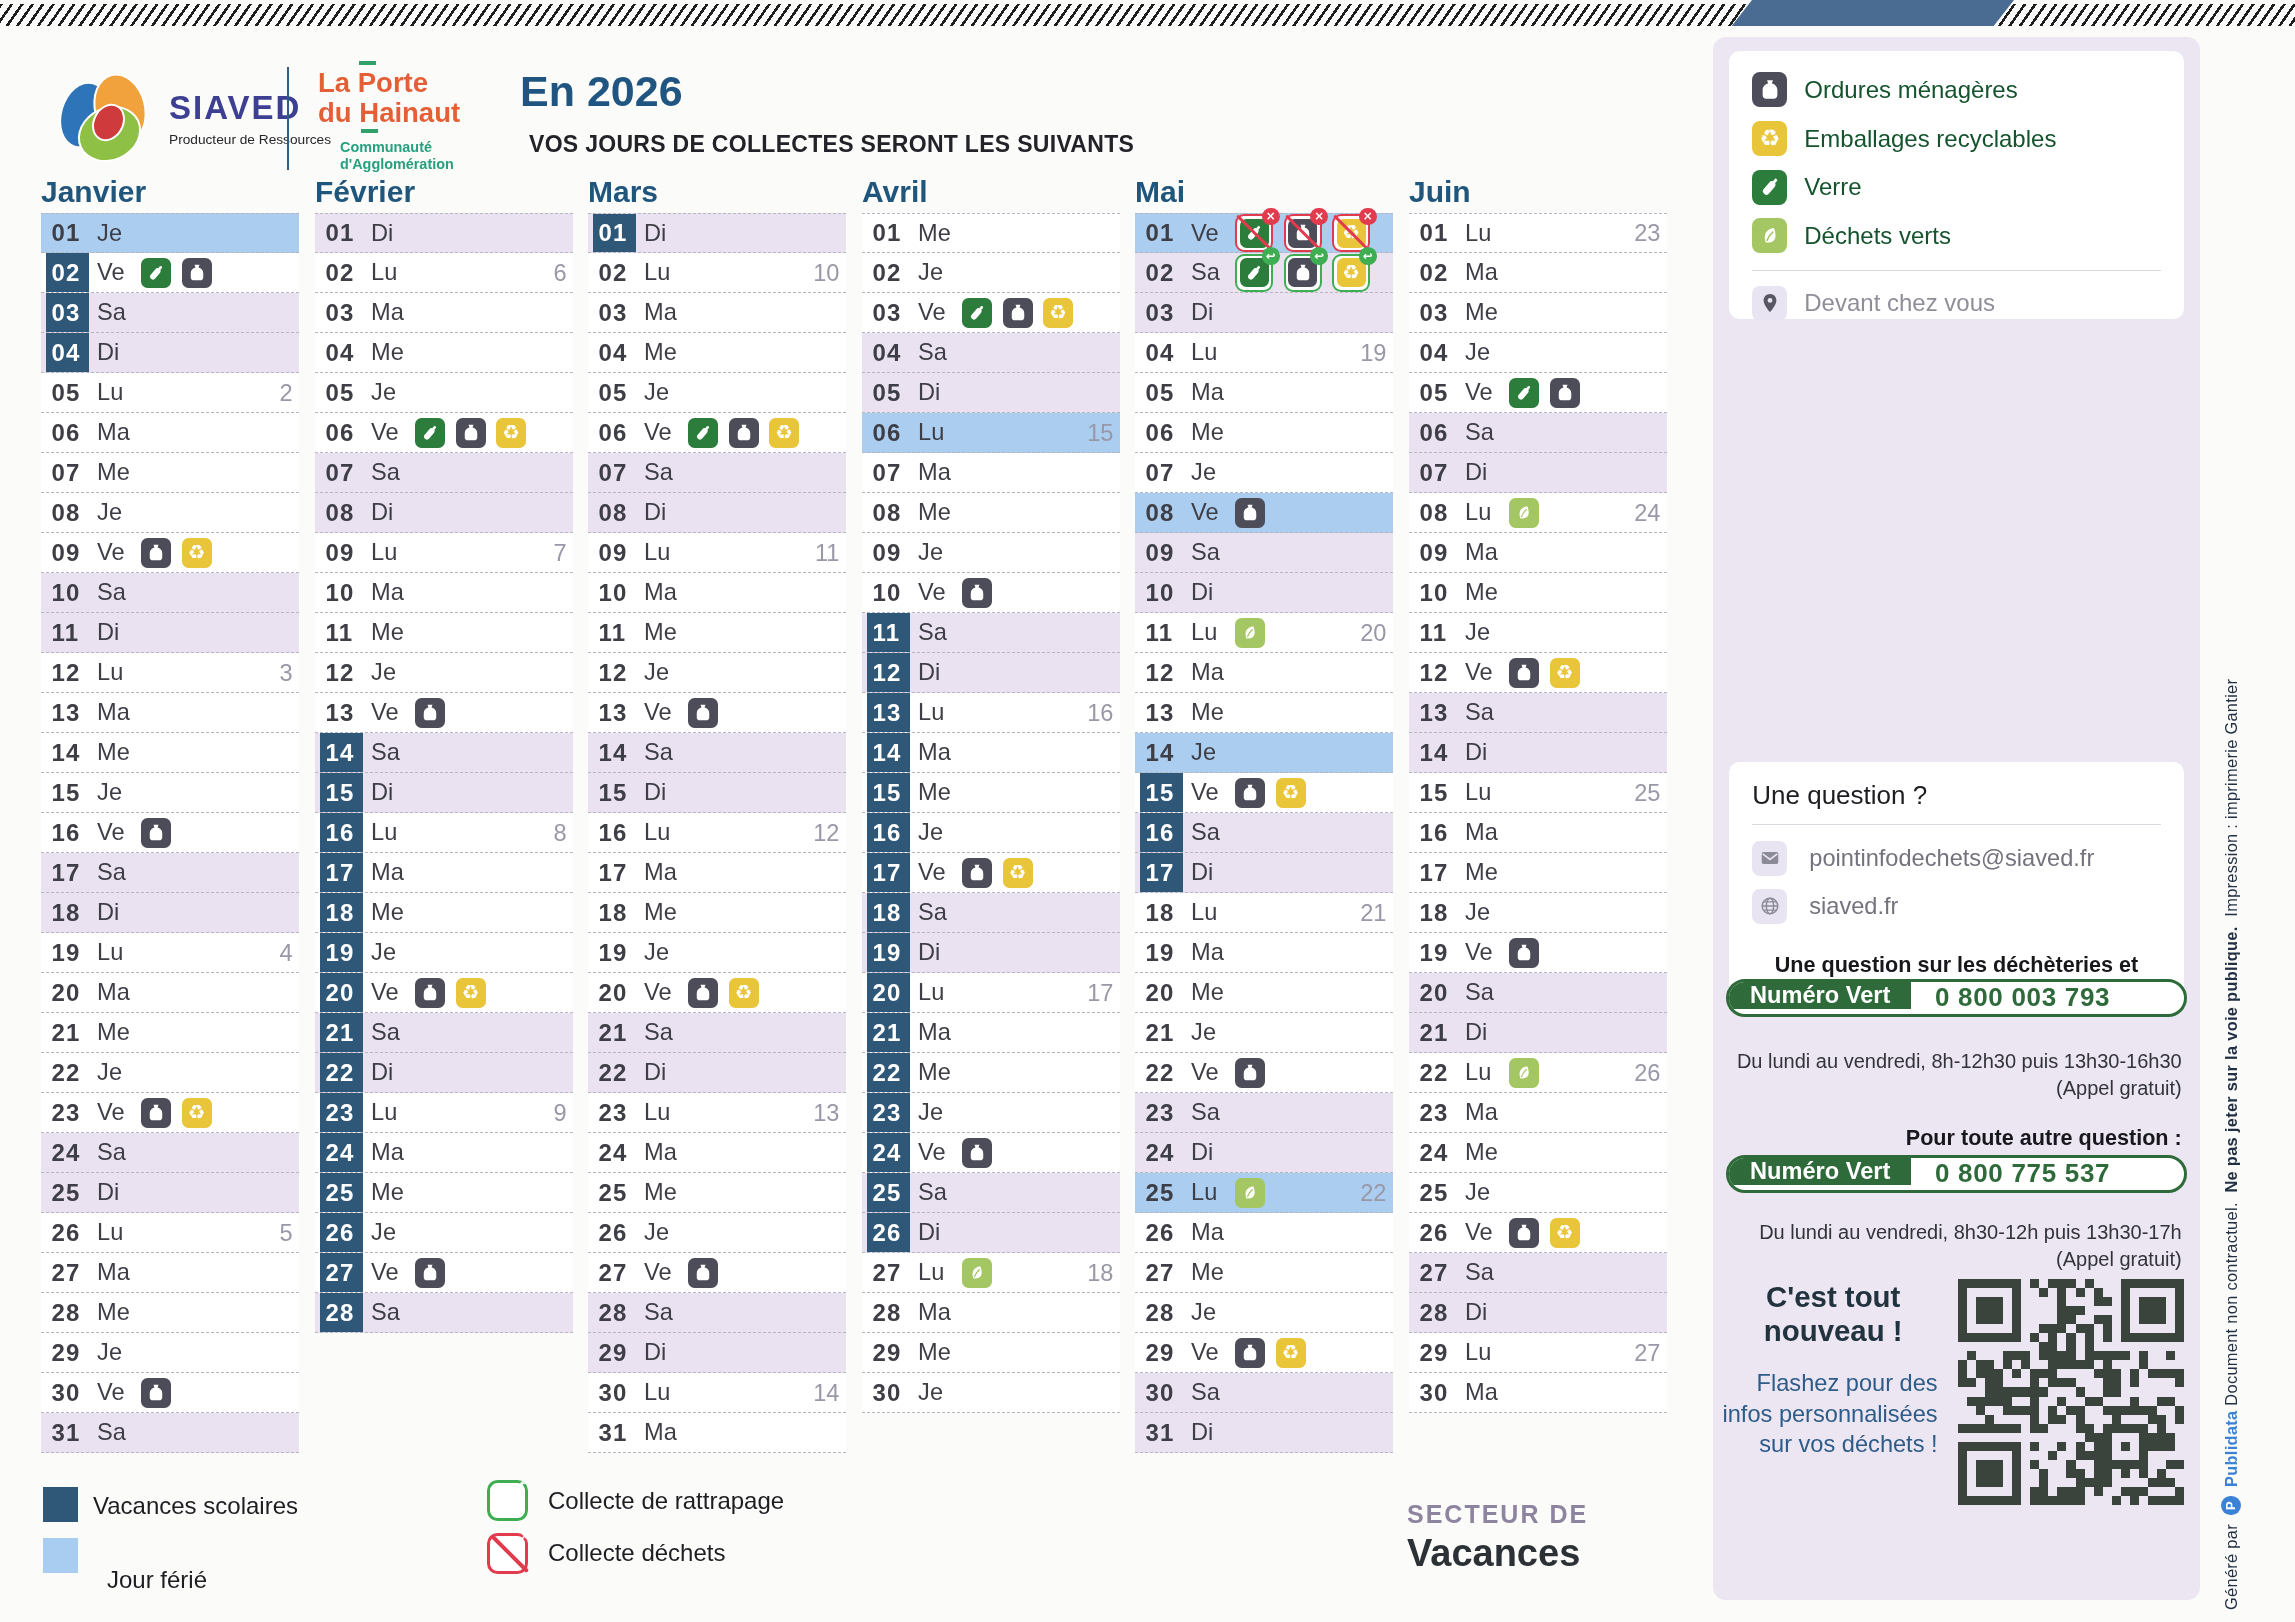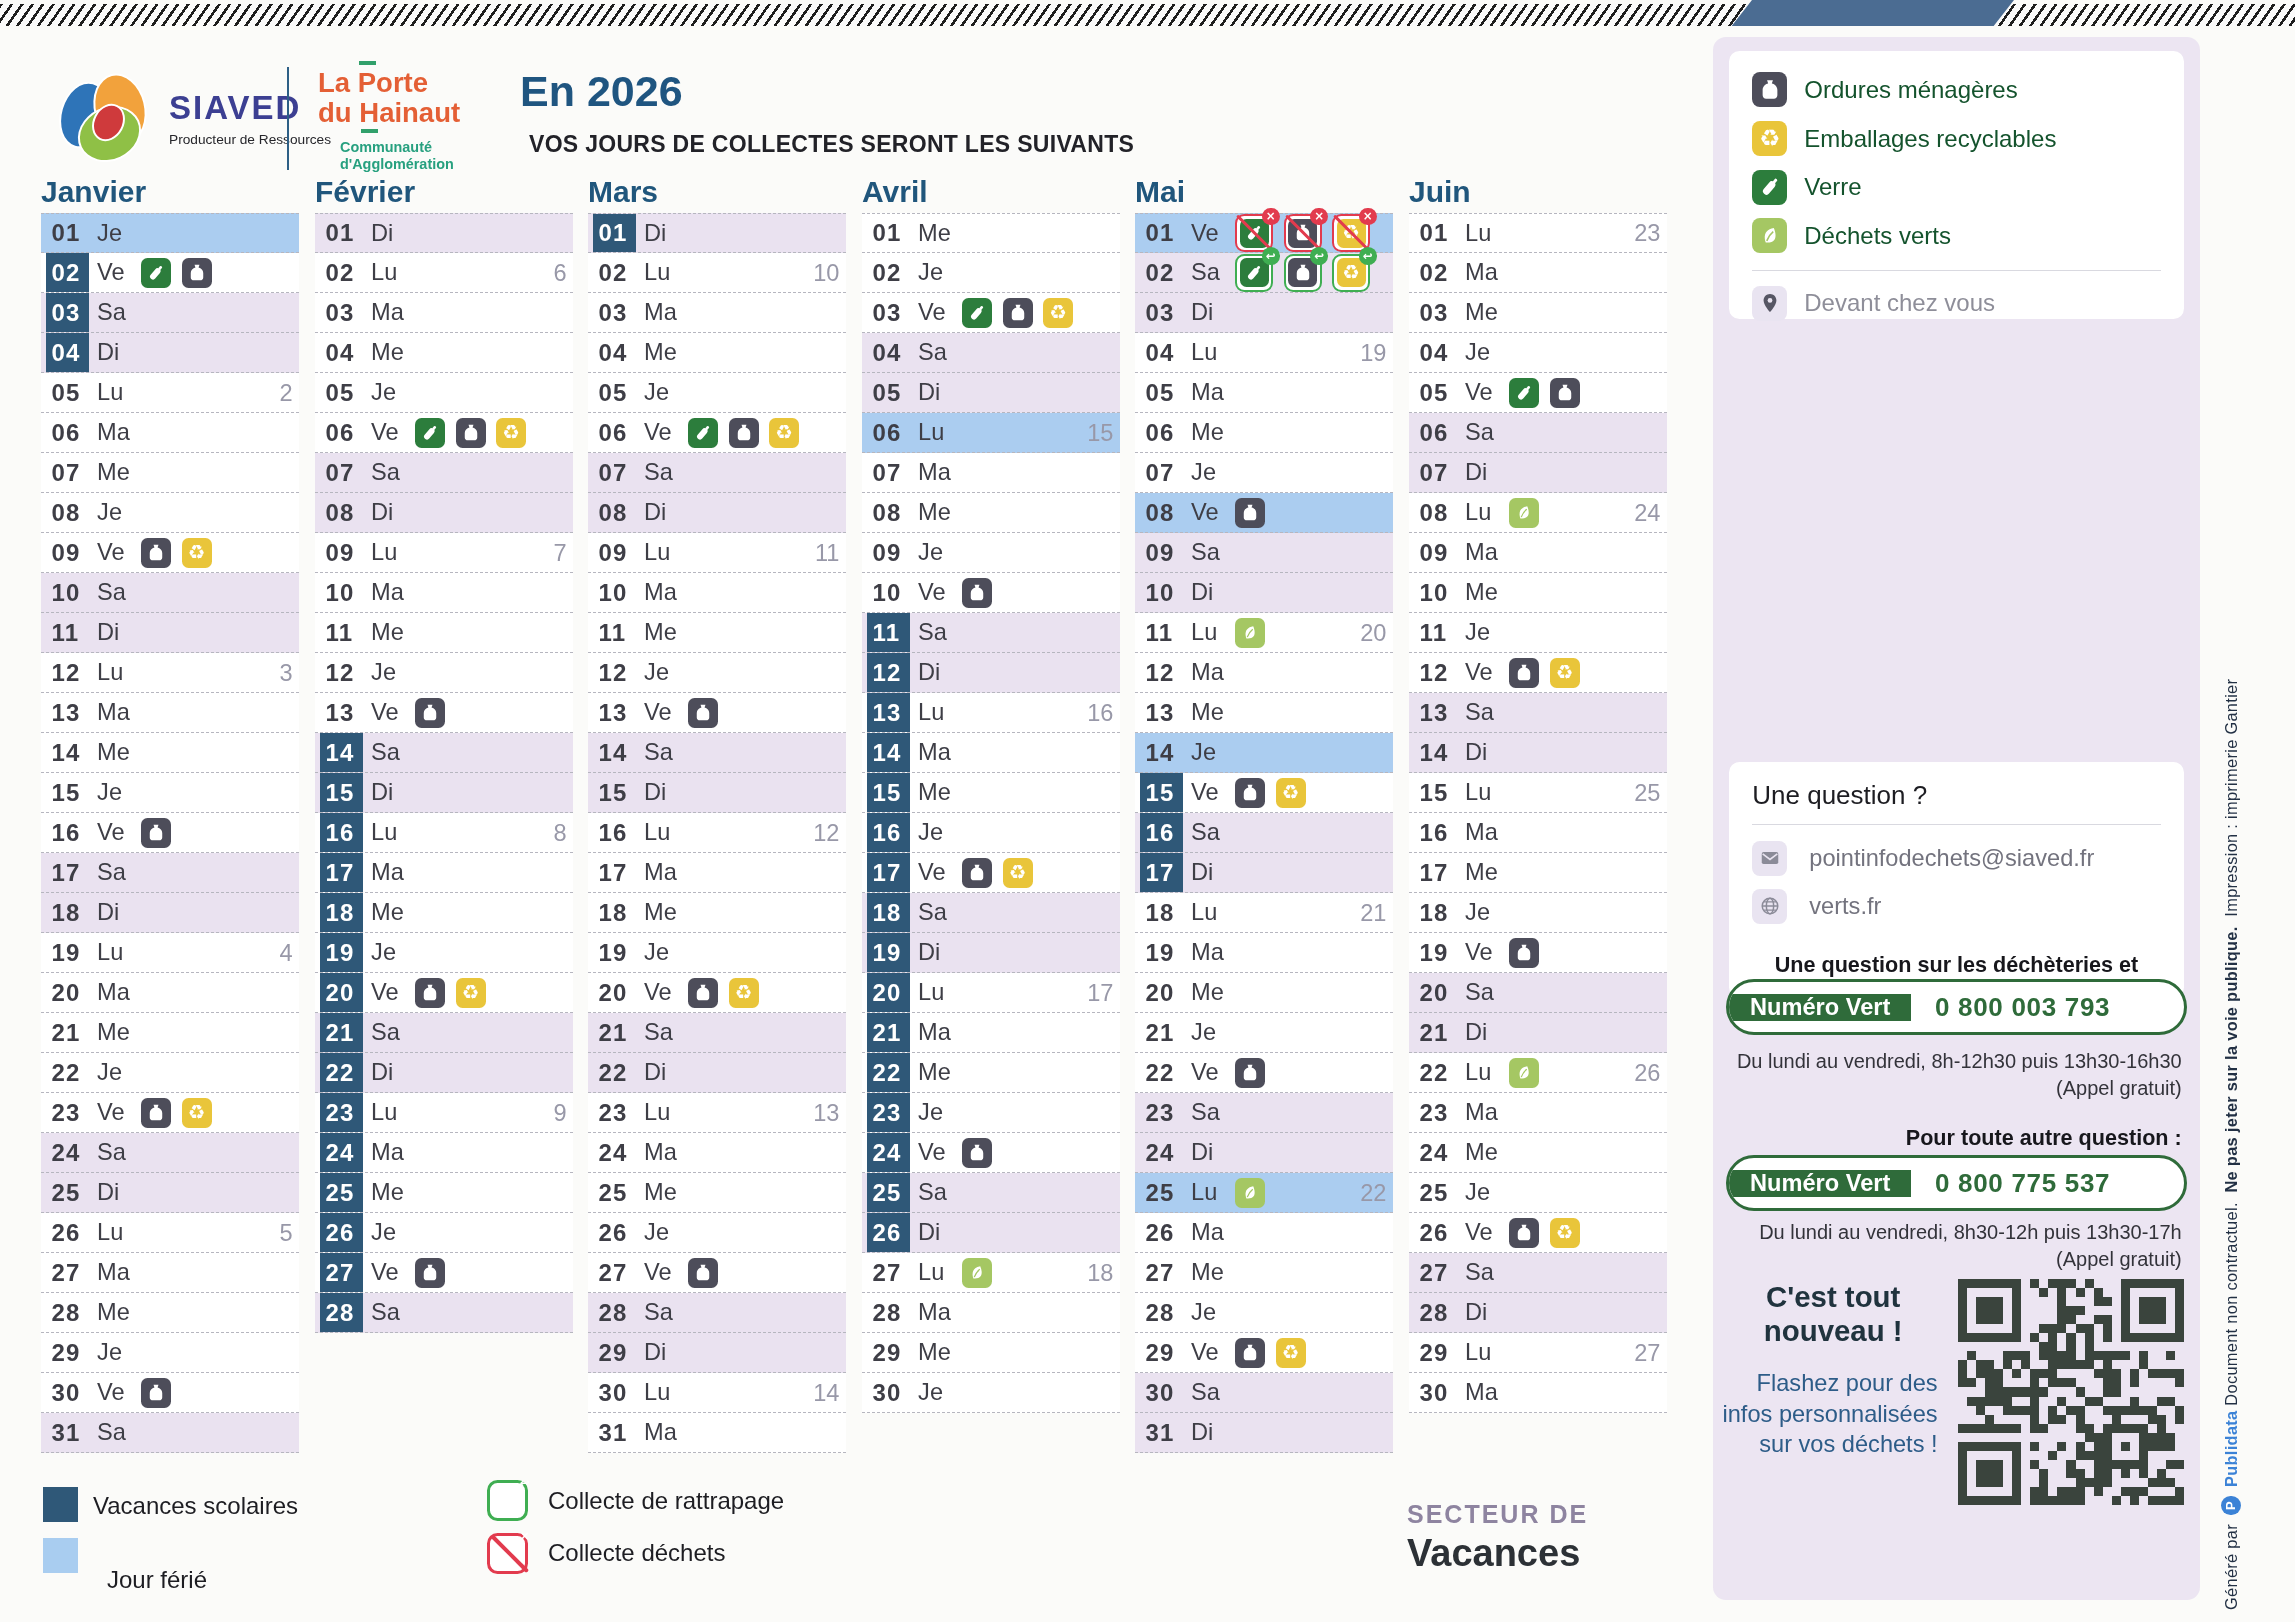--- a/index.html
+++ b/index.html
@@ -82,22 +82,22 @@
   .wdiv{border-top:1.3px solid #d9d9e0;margin:17px 0 14.4px;}
   .chip{width:35px;height:35px;border-radius:7.9px;background:#e9e4f1;display:flex;align-items:center;justify-content:center;flex:0 0 auto;}
   .chip svg{width:22px;height:22px;display:block;}
   .graylabel{font-size:24px;color:#8e8e99;}
   .q-card{top:725px;height:236px;padding:18.3px 23.6px;}
   .q-title{font-size:26px;color:#1d1d22;}
   .q-div{border-top:1.3px solid #d9d9e0;margin:13px 0 15.7px;}
   .qrow{display:flex;align-items:center;gap:22px;margin-bottom:13px;}
   .qtext{font-size:23.6px;color:#73737e;}
   .dq{position:absolute;left:15.7px;right:15.7px;top:915px;text-align:center;font-size:21.6px;font-weight:700;color:#17171c;}
-  .pill{position:absolute;left:13px;right:13px;height:56px;border:3.3px solid #2f6b3a;border-radius:29px;background:#fff;
-        display:flex;overflow:hidden;box-sizing:border-box;align-items:center;}
+  .pill{position:absolute;left:13px;right:13px;height:38px;border:3.3px solid #2f6b3a;border-radius:29px;background:#fff;
+        display:flex;overflow:hidden;box-sizing:border-box;align-items:flex-start;}
   .pill .plab{background:#2f6b3a;color:#fff;font-weight:700;font-size:23.6px;display:flex;align-items:center;padding:0 21px;}
   .pill .pnum{flex:1;display:flex;align-items:center;padding-left:23.6px;color:#2f6b3a;font-weight:700;font-size:26px;letter-spacing:0.7px;}
   .pill1{top:942px;} .pill2{top:1118px;}
   .hours{position:absolute;left:15.7px;right:18.3px;text-align:right;font-size:20px;color:#33333a;line-height:1.35;}
   .hours1{top:1011px;} .hours2{top:1182px;}
   .otherq{position:absolute;left:15.7px;right:18.3px;top:1088px;text-align:right;font-weight:700;font-size:21.6px;color:#17171c;}
   .nouveau{position:absolute;left:15.7px;width:209px;top:1243px;text-align:center;font-size:29.4px;font-weight:800;color:#20333e;line-height:1.15;}
   .flash{position:absolute;left:2.6px;width:222px;top:1331px;text-align:right;font-size:23.6px;color:#2d5c88;line-height:1.3;}
   .qr{position:absolute;left:245px;top:1242px;width:226px;height:226px;display:grid;grid-template-columns:repeat(25,1fr);grid-auto-rows:1fr;}
   .qr i{display:block;} .qr i.b{background:#3a443d;}
@@ -1495,21 +1495,21 @@
         <span class="qtext">pointinfodechets@siaved.fr</span>
       </div>
       <div class="qrow">
         <span class="chip">
           <svg viewBox="0 0 24 24" fill="none" stroke="#8b8b98" stroke-width="1.6">
               <circle cx="12" cy="12" r="8.5"></circle>
               <ellipse cx="12" cy="12" rx="4" ry="8.5"></ellipse>
               <path d="M3.5 12h17M5 7.5h14M5 16.5h14"></path>
             </svg>
         </span>
-        <span class="qtext">verts.fr</span>
+        <span class="qtext">siaved.fr</span>
       </div>
     </div>
 
     <div class="dq">Une question sur les déchèteries et l'amiante ?</div>
 
     <div class="pill pill1">
       <span class="plab">Numéro Vert</span>
       <span class="pnum">0 800 003 793</span>
     </div>
     <div class="hours hours1">

